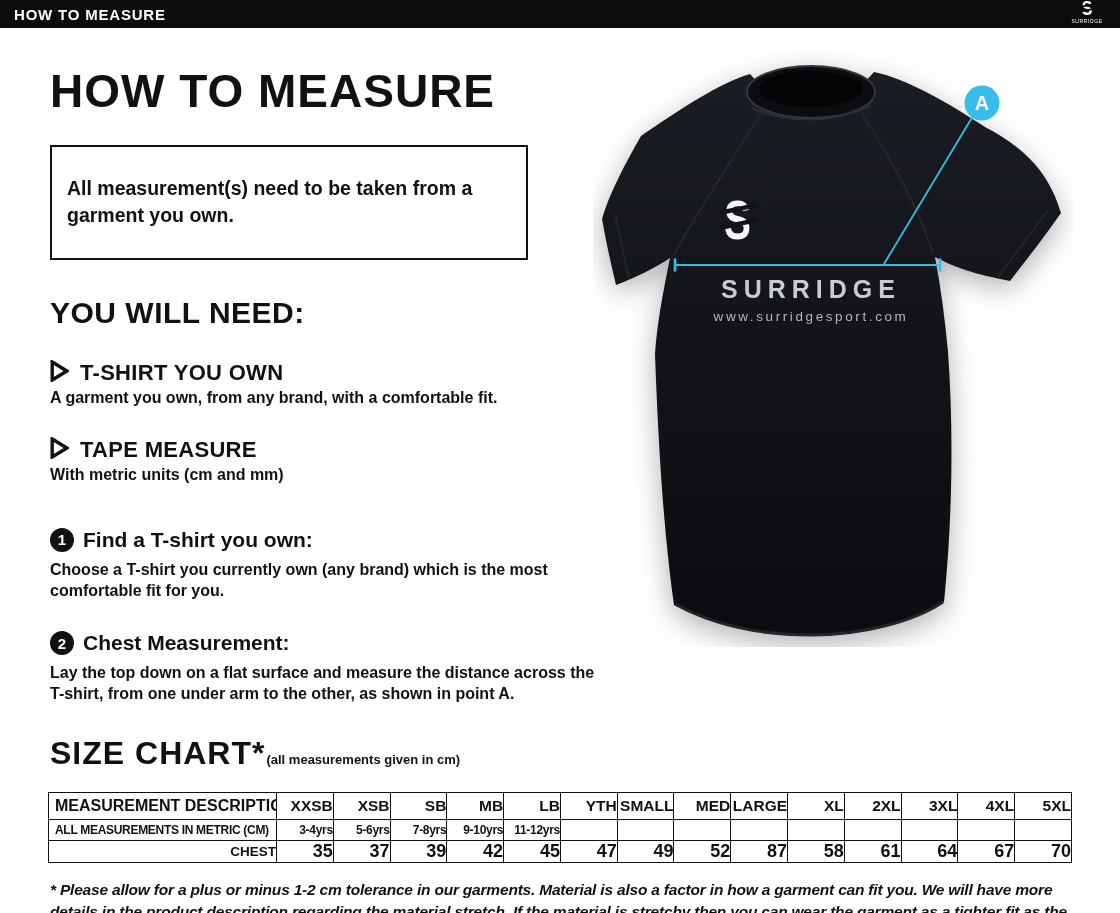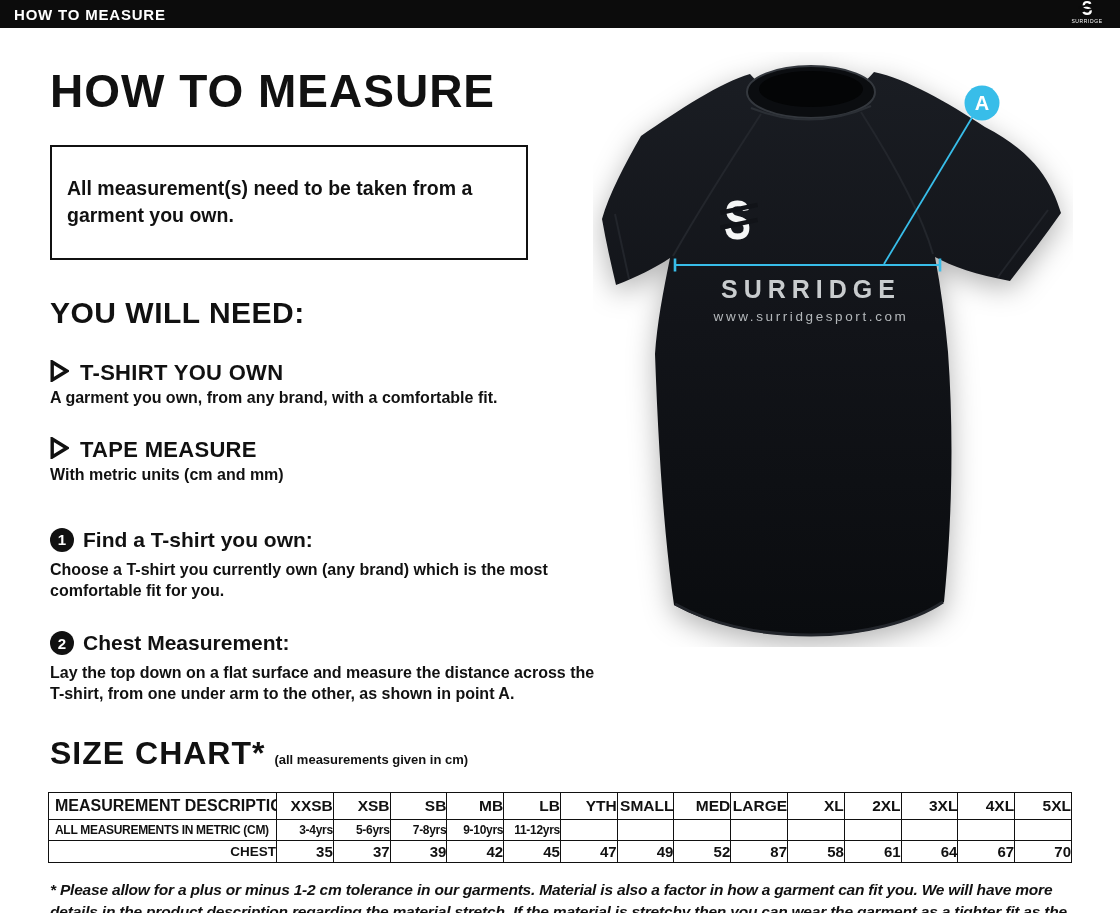--- a/index.html
+++ b/index.html
@@ -30,30 +30,30 @@
   .step + .step { margin-top:30px; }
   .step-head { display:flex; align-items:center; gap:9px; }
   .step-badge {
     width:24px; height:24px; border-radius:50%; background:#111; color:#fff;
     font-size:15px; font-weight:bold; display:flex; align-items:center; justify-content:center;
     flex:0 0 24px;
   }
   .step-title { font-size:21px; font-weight:bold; }
   .step-desc { font-size:16px; font-weight:bold; margin-top:7px; line-height:1.33; width:548px; }
   
-  .size-chart-head { margin:30px 0 0 50px; display:flex; align-items:baseline; gap:9px; }
+  .size-chart-head { margin:30px 0 0 50px; display:flex; align-items:baseline; gap:1px; }
   .size-chart-title { font-size:32px; font-weight:bold; letter-spacing:1px; }
   .size-chart-sub { font-size:13px; font-weight:bold; }
   table.size-table { margin:20px 0 0 48px; border-collapse:collapse; table-layout:fixed; width:1024px; }
   .size-table th, .size-table td { border:1.7px solid #111; text-align:right; overflow:hidden; white-space:nowrap; }
   .size-table thead th { font-size:15.5px; font-weight:bold; height:27px; }
   .size-table thead th.rowhead { text-align:left; padding-left:6px; font-size:16px; }
   .size-table tr.metric th, .size-table tr.metric td { font-size:12px; font-weight:bold; height:21px; letter-spacing:-0.3px;margin-top:46px; }
   .size-table tr.metric th { text-align:left; padding-left:6px; }
-  .size-table tr.vals th, .size-table tr.vals td { font-size:15px; font-weight:bold; height:22px; }
+  .size-table tr.vals th, .size-table tr.vals td { font-size:18px; font-weight:bold; height:22px; }
   .size-table tr.vals th { text-align:right; padding-left:24px; font-size:13.5px; }
   .footnote {
     margin:16px 0 0 50px; width:1045px; font-size:15.5px; font-weight:bold;
     font-style:italic; line-height:1.42; letter-spacing:-0.2px;
   }
   
   .shirt { position:absolute; left:593px; top:52px; width:480px; height:595px; }
   .shirt svg { display:block; }
 </style>
 </head>

